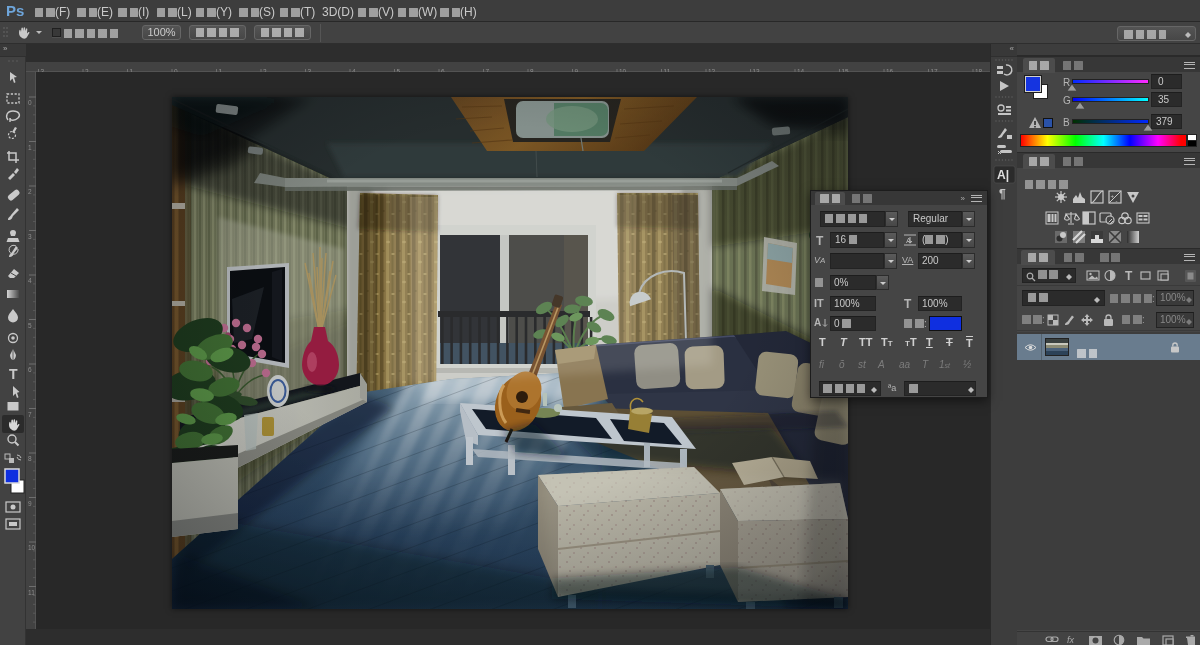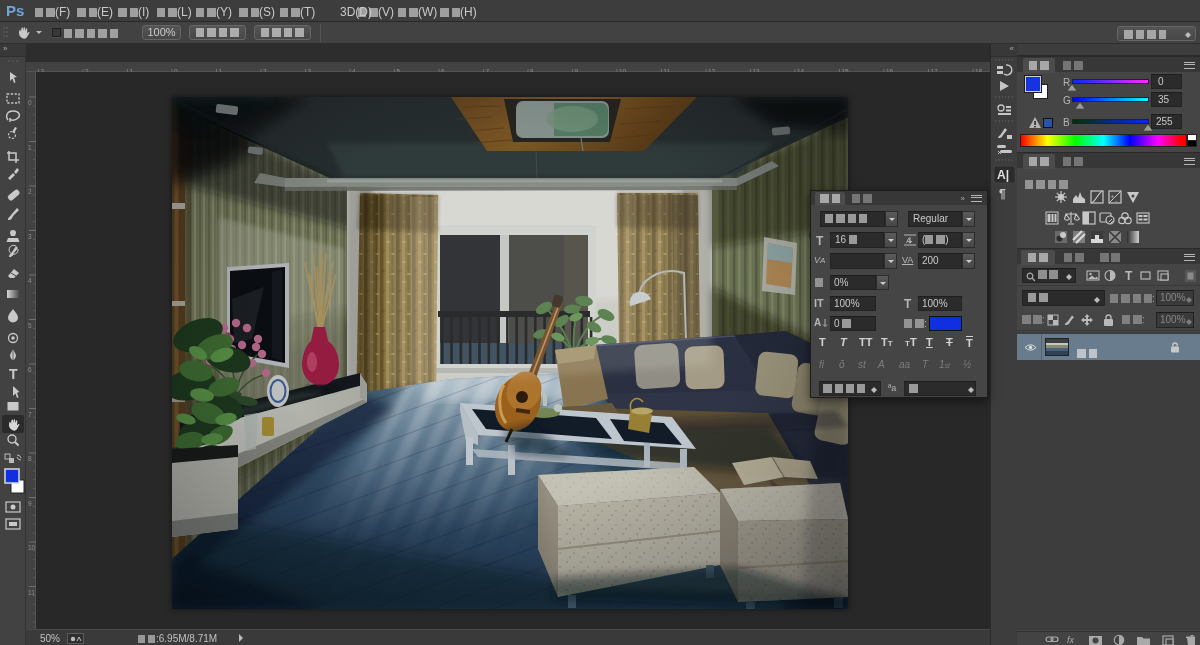--- a/index.html
+++ b/index.html
@@ -51,21 +51,21 @@
 
   <div id="menubar" class="abs">
     <span class="logo">Ps</span>
     <span class="menuitem" style="left:35px"><span class="zh" style="width:20px"></span>(F)</span>
     <span class="menuitem" style="left:77px"><span class="zh" style="width:20px"></span>(E)</span>
     <span class="menuitem" style="left:118px"><span class="zh" style="width:20px"></span>(I)</span>
     <span class="menuitem" style="left:157px"><span class="zh" style="width:20px"></span>(L)</span>
     <span class="menuitem" style="left:196px"><span class="zh" style="width:20px"></span>(Y)</span>
     <span class="menuitem" style="left:239px"><span class="zh" style="width:20px"></span>(S)</span>
     <span class="menuitem" style="left:280px"><span class="zh" style="width:20px"></span>(T)</span>
-    <span class="menuitem" style="left:340px">3D(D)</span>
+    <span class="menuitem" style="left:322px">3D(D)</span>
     <span class="menuitem" style="left:358px"><span class="zh" style="width:20px"></span>(V)</span>
     <span class="menuitem" style="left:398px"><span class="zh" style="width:20px"></span>(W)</span>
     <span class="menuitem" style="left:440px"><span class="zh" style="width:20px"></span>(H)</span>
   </div>
 
   <div id="optionsbar" class="abs">
     <svg class="abs" style="left:2px;top:4px" width="10" height="14" viewBox="0 0 10 14">
         <g fill="#5a5a5a">
           <circle cx="2" cy="2" r="1"></circle>
           <circle cx="2" cy="6" r="1"></circle>
@@ -722,30 +722,20 @@
           <line x1="600" y1="360" x2="612" y2="380" stroke="#8a8068" stroke-width="1.4"></line>
           <polygon points="380,481 566,470 676,502 676,512 380,502" fill="rgba(6,14,26,0.5)" filter="url(#b4)"></polygon>
           <polygon points="648,250 676,266 676,512 630,512 634,434" fill="rgba(8,10,6,0.22)" filter="url(#b6)"></polygon>
           <rect width="676" height="512" fill="rgba(12,18,26,0.14)"></rect>
           <polygon points="215,92 540,88 540,268 215,290" fill="rgba(255,255,248,0.13)" filter="url(#b4)"></polygon>
           <polygon points="370,372 670,382 676,500 380,490" fill="rgba(255,250,235,0.07)" filter="url(#b4)"></polygon>
           <rect width="676" height="512" fill="url(#vig)"></rect>
         </svg></div>
   </div>
 
-  <div id="statusbar" class="abs">
-    <span class="abs" style="left:14px;top:3px;font-size:10px;color:#c0c0c0">50%</span>
-    <span class="abs" style="left:41px;top:3px;width:17px;height:11px;background:#2f2f2f;border:1px solid #5a5a5a"></span>
-      <svg class="abs" style="left:44px;top:6px" width="12" height="6">
-        <circle cx="3" cy="3" r="2.2" fill="#bbb"></circle>
-        <path d="M7 5 L9 1 L11 5" stroke="#bbb" fill="none" stroke-width="1"></path>
-      </svg>
-    <span class="abs" style="left:112px;top:3px;font-size:10px;color:#c0c0c0"><span class="zs" style="width:18px"></span>:6.95M/8.71M</span>
-    <span class="abs" style="left:213px;top:4px;width:0;height:0;border:4px solid transparent;border-left-color:#bbb"></span>
-  </div>
 
   <div id="iconstrip" class="abs">
     <div class="abs" style="left:0;top:0;width:27px;height:13px;background:#383838;border-bottom:1px solid #2f2f2f;color:#aaa;font-size:8px;text-align:right"><span style="margin-right:4px">«</span></div>
     <svg class="abs" style="left:0;top:13px" width="27" height="588" viewBox="0 0 27 588" id="stripsvg">
         <g fill="#5f5f5f">
           <circle cx="5.0" cy="3" r="0.7"></circle>
           <circle cx="8.2" cy="3" r="0.7"></circle>
           <circle cx="11.4" cy="3" r="0.7"></circle>
           <circle cx="14.600000000000001" cy="3" r="0.7"></circle>
           <circle cx="17.8" cy="3" r="0.7"></circle>
@@ -826,21 +816,21 @@
           <path d="M6 0 L12 11 L0 11 Z" fill="#b5b5b5"></path>
           <rect x="5" y="4" width="2" height="4" fill="#454545"></rect>
           <rect x="5" y="9" width="2" height="1.5" fill="#454545"></rect>
         </svg>
       <div class="abs" style="left:26px;top:62px;width:10px;height:10px;background:#2a52a8;border:1px solid #111"></div>
       <span class="ticon" style="left:46px;top:61px;font-size:10px">B</span>
       <div class="abs" style="left:55px;top:63px;width:77px;height:5px;background:linear-gradient(90deg,#013000,#0128ff);border:1px solid #222"></div>
       <svg class="abs" style="left:126px;top:68px" width="10" height="7">
           <path d="M5 0 L10 7 L0 7 Z" fill="#9a9a9a" stroke="#333" stroke-width="0.6"></path>
         </svg>
-      <div class="inbox" style="left:134px;top:58px;width:31px;height:15px;line-height:13px;padding-left:4px">255</div>
+      <div class="inbox" style="left:134px;top:58px;width:31px;height:15px;line-height:13px;padding-left:4px">379</div>
 
       <div class="abs" style="left:3px;top:78px;width:167px;height:13px;border:1px solid #222;background:linear-gradient(90deg,#f00 0%,#ff0 16%,#0f0 33%,#0ff 50%,#00f 66%,#f0f 83%,#f00 97%)"></div>
       <div class="abs" style="left:170px;top:78px;width:10px;height:7px;background:#fff;border:1px solid #222"></div>
       <div class="abs" style="left:170px;top:84px;width:10px;height:7px;background:#000;border:1px solid #222"></div>
     </div>
 
     <div class="abs" style="left:0;top:108px;width:183px;height:96px;background:#454545" id="adjpanel">
       <div class="ptabrow">
         <span class="ptab" style="left:6px;width:32px"><span class="zh" style="width:20px"></span></span>
         <span class="ptab inactive" style="left:40px;width:32px"><span class="zh" style="width:20px"></span></span>

